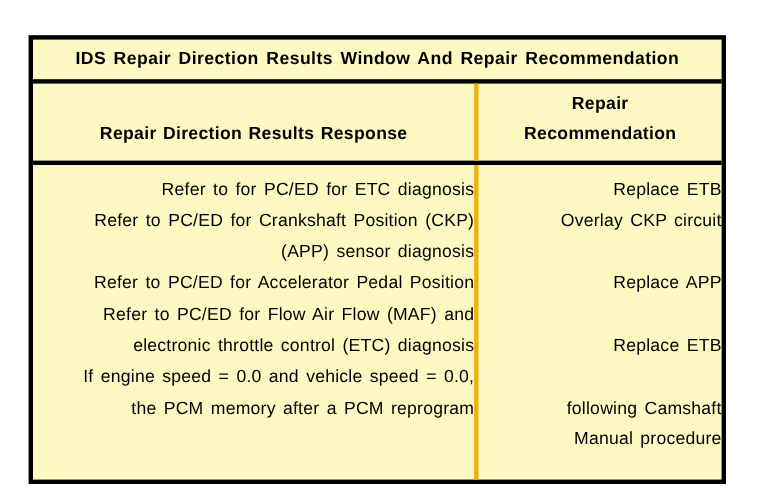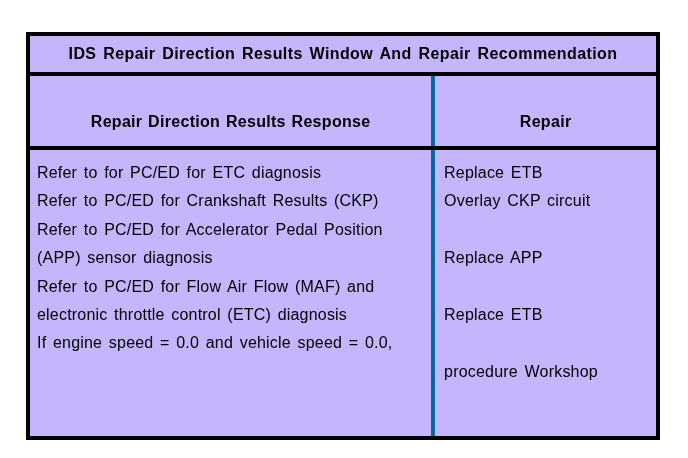--- a/index.html
+++ b/index.html
@@ -13,21 +13,21 @@
   }
   .page {
     position: absolute; left: 0; top: 0;
     width: 688px; height: 458px;
     background: #ffffff;
   }
   .table-frame {
     position: absolute; left: 26px; top: 32px;
     width: 634px; height: 408px;
     border: 4px solid #000;
-    background: #c4b5fd;
+    background: #fef9c3;
     display: flex; flex-direction: column;
   }
   .title-row {
     height: 40px;
     border-bottom: 4px solid #000;
     display: flex; align-items: center; justify-content: center;
     font-weight: bold; font-size: 16px;
     letter-spacing: 0.4px; word-spacing: 2px;
     white-space: nowrap;
   }
@@ -37,67 +37,70 @@
     display: flex;
   }
   .header-cell {
     display: flex; flex-direction: column;
     justify-content: flex-end; align-items: center;
     padding-bottom: 11px;
     font-weight: bold; font-size: 16px; line-height: 27px;
     text-align: center; white-space: nowrap;
     letter-spacing: 0.3px; word-spacing: 1px;
   }
-  .col-left  { width: 422px; border-right: 4px solid #0369a1; }
+  .col-left  { width: 422px; border-right: 4px solid #eab308; }
   .col-right { width: 230px; }
   .body-row { flex: 1; display: flex; }
   .body-cell {
     padding-top: 9px;
     font-size: 16px; line-height: 28.4px;
     letter-spacing: 0.2px; word-spacing: 2px;
   }
   .body-cell.col-left  { padding-left: 7px; }
   .body-cell.col-right { padding-left: 9px; border-radius: 14px; }
-  .line { height: 28.4px; white-space: nowrap; }
+  .line { height: 28.4px; white-space: nowrap; text-align: right; }
 </style>
 </head>
 <body>
 
 <div class="page">
   <div class="table-frame">
 
     <div class="title-row">
       <span>IDS Repair Direction Results Window And Repair Recommendation</span>
     </div>
 
     <div class="header-row">
       <div class="header-cell col-left">
         <div>Repair Direction Results Response</div>
       </div>
       <div class="header-cell col-right">
         <div>Repair</div>
+        <div>Recommendation</div>
       </div>
     </div>
 
     <div class="body-row">
       <div class="body-cell col-left">
         <div class="line">Refer to for PC/ED for ETC diagnosis</div>
-        <div class="line">Refer to PC/ED for Crankshaft Results (CKP)</div>
+        <div class="line">Refer to PC/ED for Crankshaft Position (CKP)</div>
+        <div class="line">(APP) sensor diagnosis</div>
         <div class="line">Refer to PC/ED for Accelerator Pedal Position</div>
-        <div class="line">(APP) sensor diagnosis</div>
         <div class="line">Refer to PC/ED for Flow Air Flow (MAF) and</div>
         <div class="line">electronic throttle control (ETC) diagnosis</div>
         <div class="line">If engine speed = 0.0 and vehicle speed = 0.0,</div>
+        <div class="line">the PCM memory after a PCM reprogram</div>
       </div>
       <div class="body-cell col-right">
         <div class="line">Replace ETB</div>
         <div class="line">Overlay CKP circuit</div>
         <div class="line"></div>
         <div class="line">Replace APP</div>
         <div class="line"></div>
         <div class="line">Replace ETB</div>
         <div class="line"></div>
-        <div class="line">procedure Workshop</div>
+        <div class="line">following Camshaft</div>
+        <div class="line">Manual procedure</div>
       </div>
     </div>
 
   </div>
 </div>
 
 </body></html>

